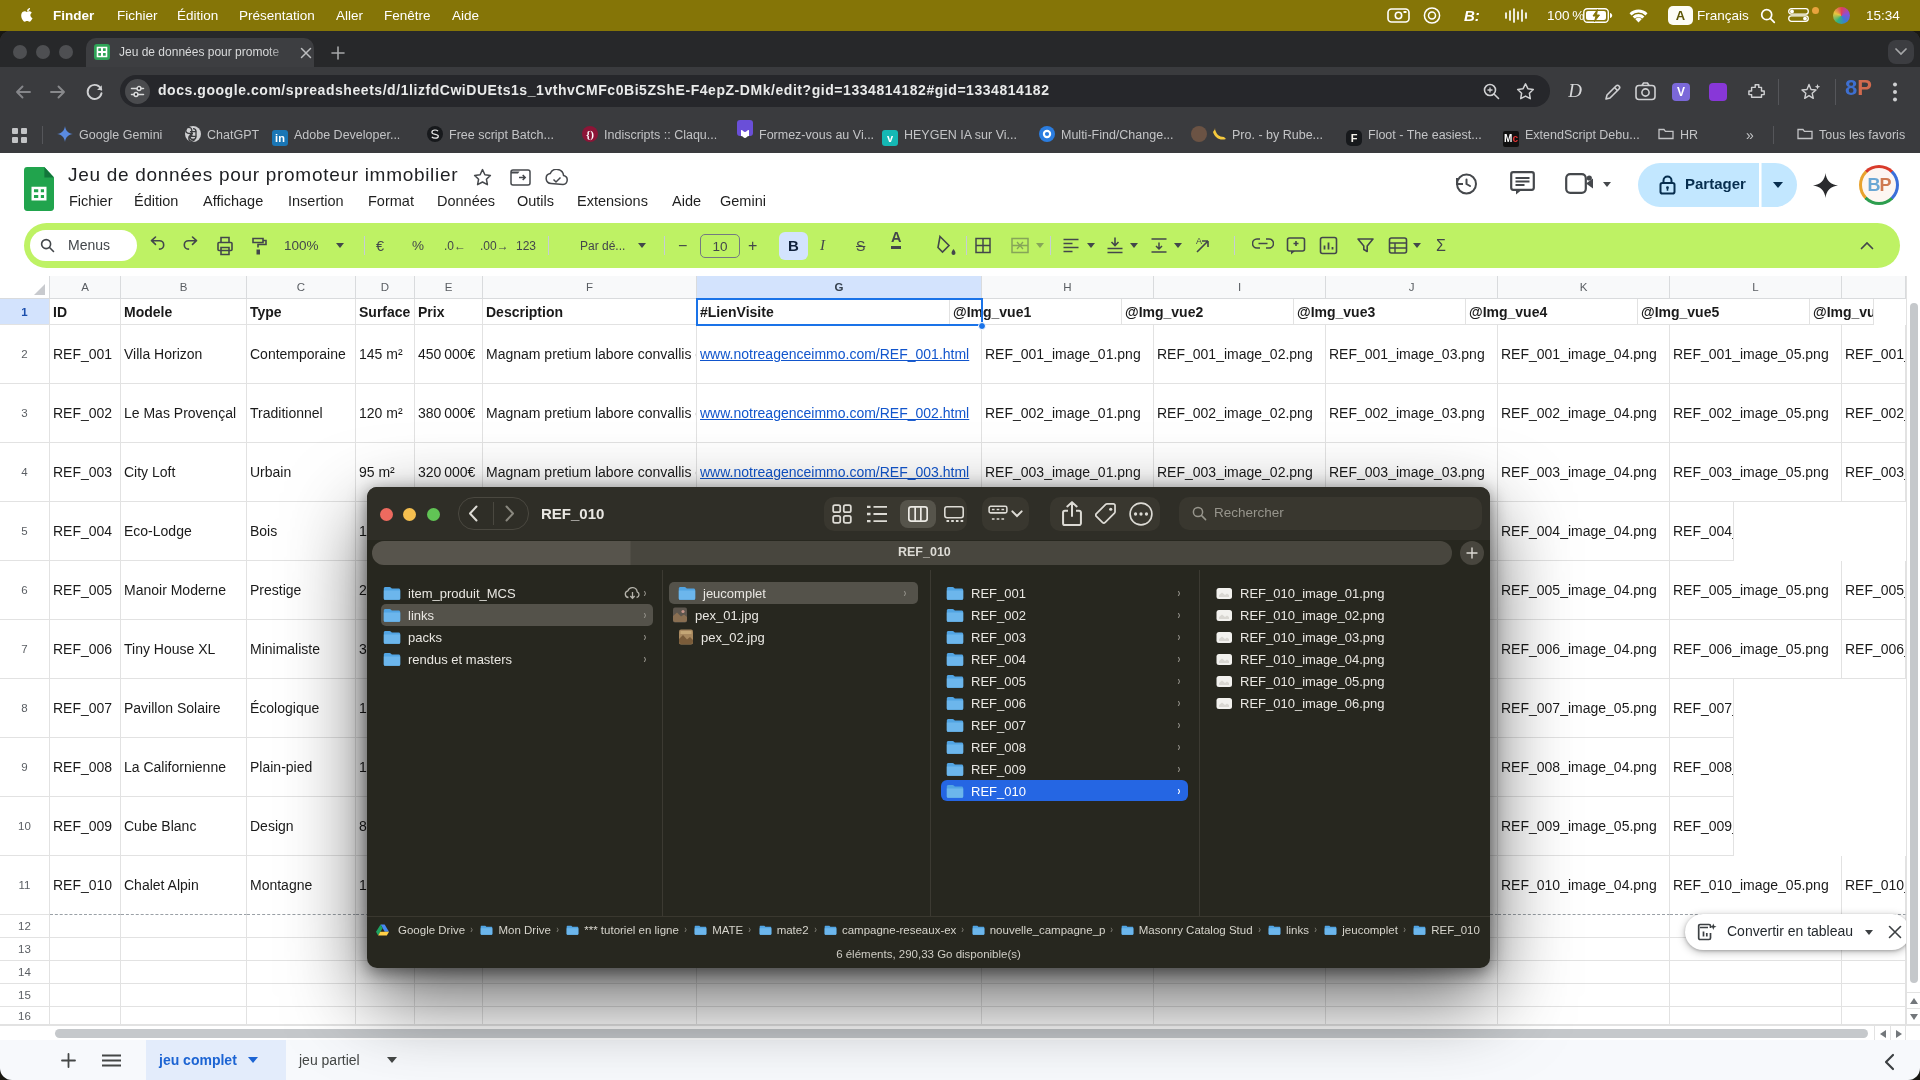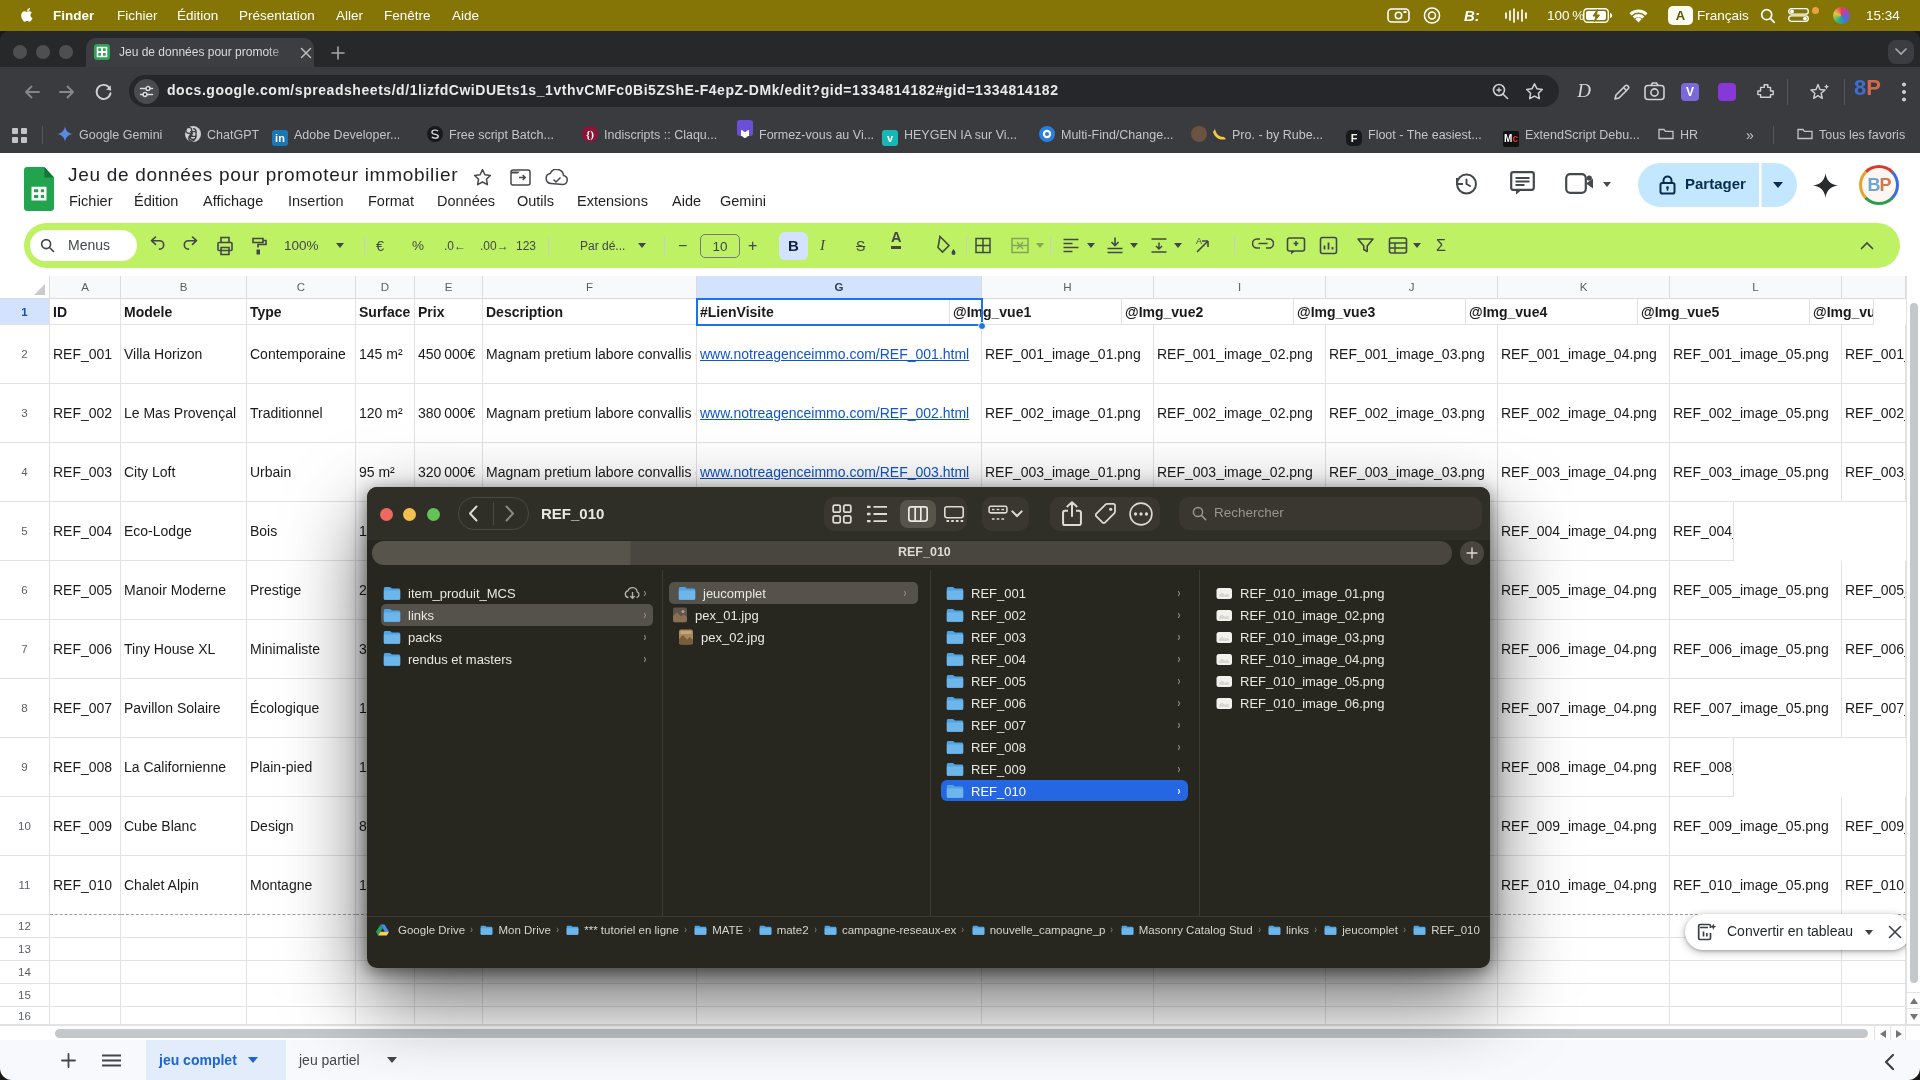--- a/index.html
+++ b/index.html
@@ -5,21 +5,21 @@
 html,body{width:1920px;height:1080px;overflow:hidden;background:#191812;font-family:"Liberation Sans",sans-serif}
 .abs{position:absolute}
 
 #menubar{position:absolute;left:0;top:0;width:1920px;height:31px;background:#857507;color:#fff;font-size:13.5px}
 #menubar .mi{position:absolute;top:0;height:31px;line-height:31px;white-space:nowrap}
 
 #browser{position:absolute;left:0;top:31px;width:1920px;height:1049px;background:#3a3b3e;border-radius:10px 10px 12px 12px;overflow:hidden}
 #tabstrip{position:absolute;left:0;top:0;width:1920px;height:36px;background:#27282a}
 .tl{position:absolute;top:13.5px;width:14px;height:14px;border-radius:50%;background:#4e4f52}
 #activetab{position:absolute;left:86px;top:7px;width:228px;height:29px;background:#3d3e41;border-radius:10px 10px 0 0;color:#d9dadb;font-size:12.5px}
-#toolbar{position:absolute;left:9px;top:36px;width:1616px;height:50px;background:#3a3b3e}
+#toolbar{position:absolute;left:0;top:36px;width:1616px;height:50px;background:#3a3b3e}
 #omnibox{position:absolute;left:120px;top:8px;width:1430px;height:32px;background:#26272b;border-radius:17px;color:#e9eaea;font-size:13.5px}
 #bookmarks{position:absolute;left:0;top:86px;width:1920px;height:36px;background:#3a3b3e;color:#c3c4c6;font-size:12.5px}
 .bm{position:absolute;top:0;height:36px;line-height:36px;white-space:nowrap}
 .bmicon{display:inline-block;width:16px;height:16px;border-radius:3px;vertical-align:-3px;margin-right:6px}
 
 #page{position:absolute;left:0;top:122px;width:1920px;height:872px;background:#fff}
 #sheetmenus{position:absolute;left:0;top:0;width:1920px;height:123px}
 .sm{position:absolute;top:40px;font-size:14.5px;color:#1f1f1f}
 #tbar{position:absolute;left:24px;top:70px;width:1876px;height:45px;background:#bef264;border-radius:22.5px;color:#43474b}
 .ti{position:absolute;top:0;height:45px;display:flex;align-items:center;justify-content:center}
@@ -568,21 +568,20 @@
 <div class="c" style="width:109px">Écologique</div>
 <div class="c" style="width:59px">130 m²</div>
 <div class="c" style="width:68px">420 000€</div>
 <div class="c" style="width:214px">Magnam pretium labore convallis quam</div>
 <div class="c" style="width:285px">
             <a class="lk">www.notreagenceimmo.com/REF_007.html</a>
           </div>
 <div class="c" style="width:172px">REF_007_image_01.png</div>
 <div class="c" style="width:172px">REF_007_image_02.png</div>
 <div class="c" style="width:172px">REF_007_image_03.png</div>
-<div class="c" style="width:172px">REF_007_image_04.png</div>
 <div class="c" style="width:172px">REF_007_image_05.png</div>
 <div class="c" style="width:64px">REF_007_image_06.png</div>
 </div>
 <div class="row" style="height:59px">
 <div class="c rn">9</div>
 <div class="c" style="width:71px">REF_008</div>
 <div class="c" style="width:126px">La Californienne</div>
 <div class="c" style="width:109px">Plain-pied</div>
 <div class="c" style="width:59px">150 m²</div>
 <div class="c" style="width:68px">510 000€</div>
@@ -603,21 +602,20 @@
 <div class="c" style="width:109px">Design</div>
 <div class="c" style="width:59px">88 m²</div>
 <div class="c" style="width:68px">300 000€</div>
 <div class="c" style="width:214px">Magnam pretium labore convallis quam</div>
 <div class="c" style="width:285px">
             <a class="lk">www.notreagenceimmo.com/REF_009.html</a>
           </div>
 <div class="c" style="width:172px">REF_009_image_01.png</div>
 <div class="c" style="width:172px">REF_009_image_02.png</div>
 <div class="c" style="width:172px">REF_009_image_03.png</div>
-<div class="c" style="width:172px">REF_009_image_04.png</div>
 <div class="c" style="width:172px">REF_009_image_05.png</div>
 <div class="c" style="width:64px">REF_009_image_06.png</div>
 </div>
 <div class="row" style="height:59px">
 <div class="c rn">11</div>
 <div class="c dashb" style="width:71px">REF_010</div>
 <div class="c dashb" style="width:126px">Chalet Alpin</div>
 <div class="c dashb" style="width:109px">Montagne</div>
 <div class="c dashb" style="width:59px">105 m²</div>
 <div class="c dashb" style="width:68px">460 000€</div>
@@ -1019,13 +1017,14 @@
     <svg width="13" height="10" viewBox="0 0 18 14">
         <use href="#fold"></use>
       </svg>
       <span>jeucomplet</span>
       <span class="sep">›</span>
     <svg width="13" height="10" viewBox="0 0 18 14">
         <use href="#fold"></use>
       </svg>
       <span>REF_010</span>
   </div>
+  <div class="abs" style="left:0;top:455px;width:1123px;height:26px;text-align:center;font-size:11.5px;color:#cfcdc5;line-height:24px">6 éléments, 290,33 Go disponible(s)</div>
 </div>
 
 </body></html>

